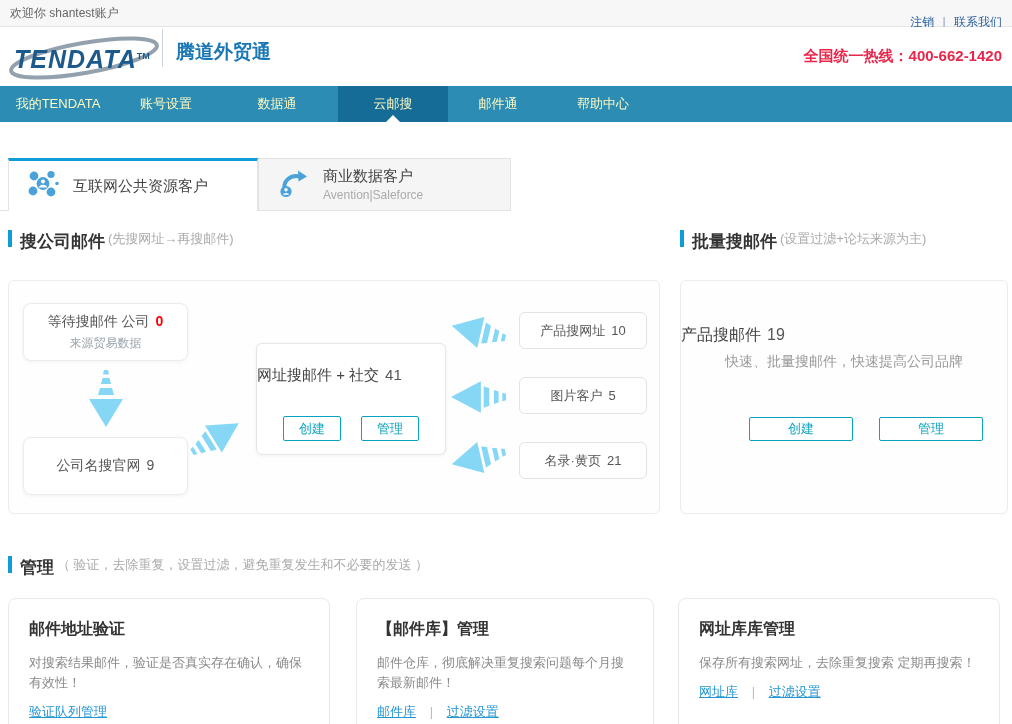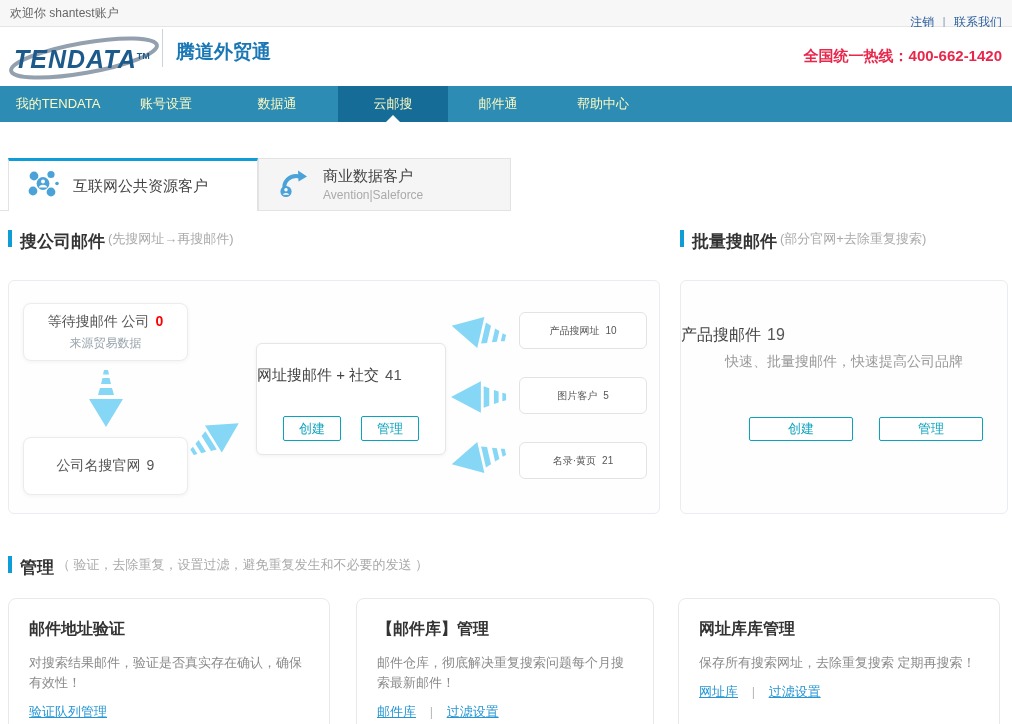--- a/index.html
+++ b/index.html
@@ -67,21 +67,21 @@
 
   .center-card { position:absolute; left:247px; top:62px; width:190px; height:112px;
     background:#fff; border:1px solid #e6e6e6; border-radius:6px; box-shadow:0 1px 4px rgba(0,0,0,0.05); }
   .center-card .cc-title { margin-top:22px; font-size:15px; color:#444; }
   .cc-buttons { position:absolute; left:0; top:72px; width:100%; display:flex; justify-content:center; gap:20px; }
   .btn-outline { display:inline-block; width:58px; height:25px; line-height:23px; text-align:center;
     font-size:13px; color:#0aa3bf; background:#fff; border:1px solid #0aa3bf; border-radius:2px; cursor:pointer; }
 
   .src-box { position:absolute; left:510px; width:128px; height:37px; background:#fff;
     border:1px solid #e3e3e3; border-radius:6px; display:flex; align-items:center; justify-content:center;
-    font-size:10px; color:#555; cursor:pointer; }
+    font-size:13px; color:#555; cursor:pointer; }
 
   .arrow { position:absolute; }
   .arrow svg { display:block; }
 
   
   .bp-title { position:absolute; left:0; top:44px; width:100%; font-size:16px; color:#444; }
   .bp-desc { position:absolute; left:0; top:72px; width:100%; text-align:center; font-size:14px; color:#999; }
   .bp-btn { position:absolute; top:136px; width:104px; height:24px; line-height:22px; text-align:center;
     font-size:13px; color:#0aa3bf; border:1px solid #0aa3bf; background:#fff; border-radius:2px; cursor:pointer; }
   .bp-create { left:68px; } .bp-manage { left:198px; }
@@ -166,21 +166,21 @@
   </div>
 
   <div class="sec-header" style="left:8px; top:230px;">
     <span class="sec-bar"></span>
     <span class="sec-title">搜公司邮件</span>
     <span class="sec-hint">(先搜网址→再搜邮件)</span>
   </div>
   <div class="sec-header" style="left:680px; top:230px;">
     <span class="sec-bar"></span>
     <span class="sec-title">批量搜邮件</span>
-    <span class="sec-hint">(部分官网+去除重复搜索)</span>
+    <span class="sec-hint">(设置过滤+论坛来源为主)</span>
   </div>
 
   <div class="panel panel-flow">
 
     <div class="flow-box" style="left:14px; top:22px; width:165px; height:58px;">
       <div class="fb-line"><span>等待搜邮件 公司</span><span class="count red">0</span></div>
       <div class="fb-sub">来源贸易数据</div>
     </div>
 
     <div class="arrow" style="left:80px; top:88px; width:34px; height:58px;">

